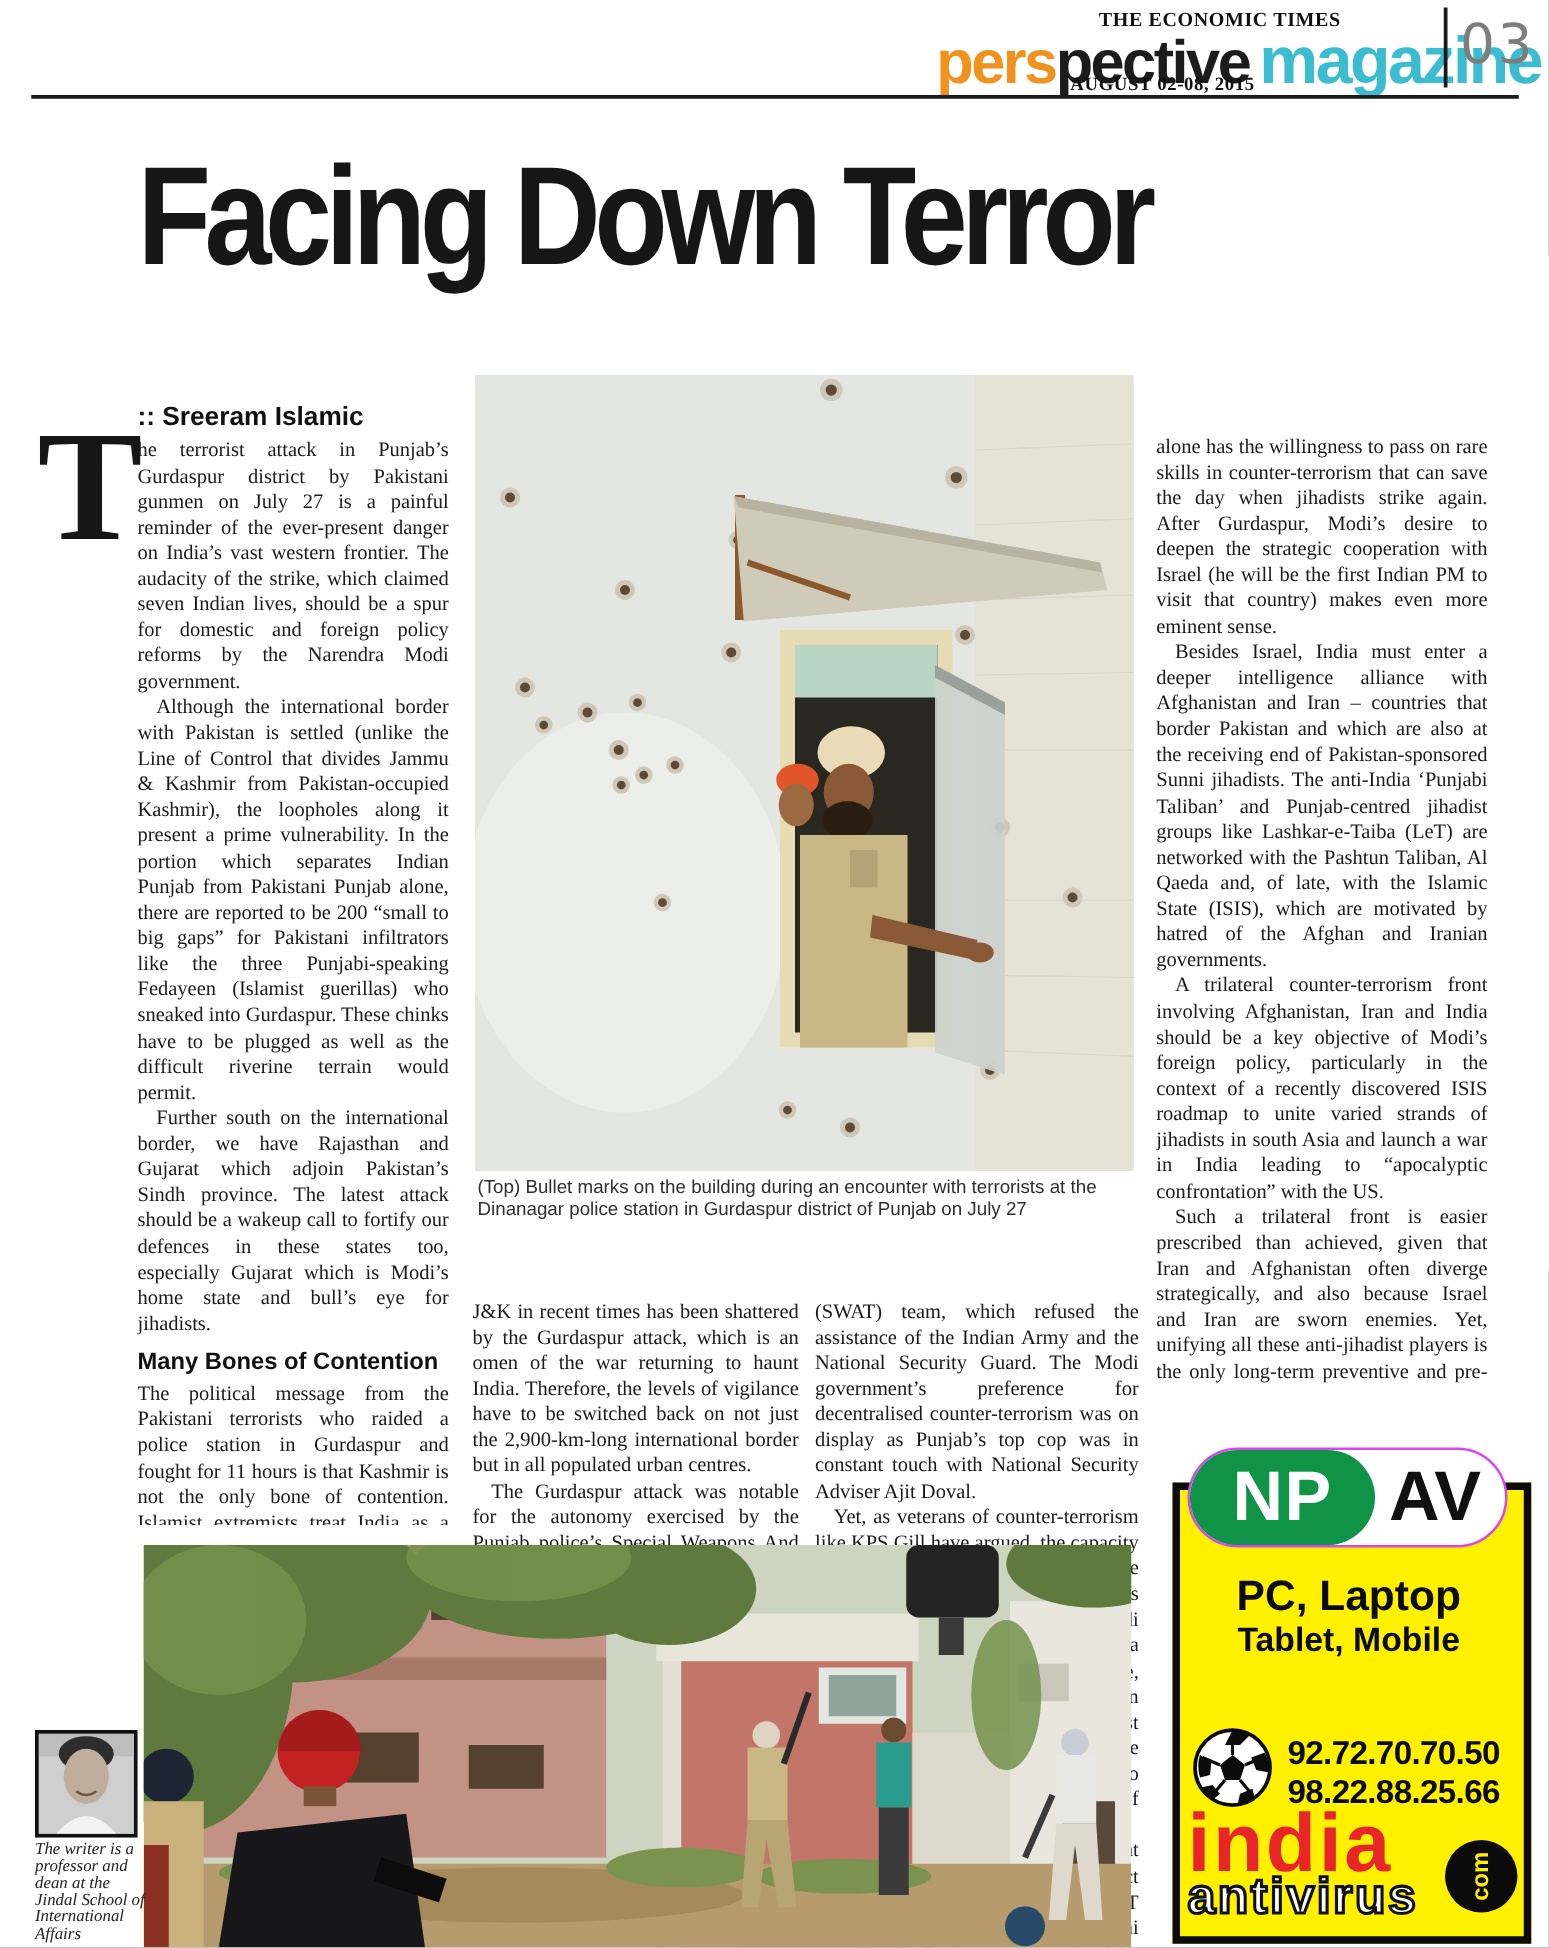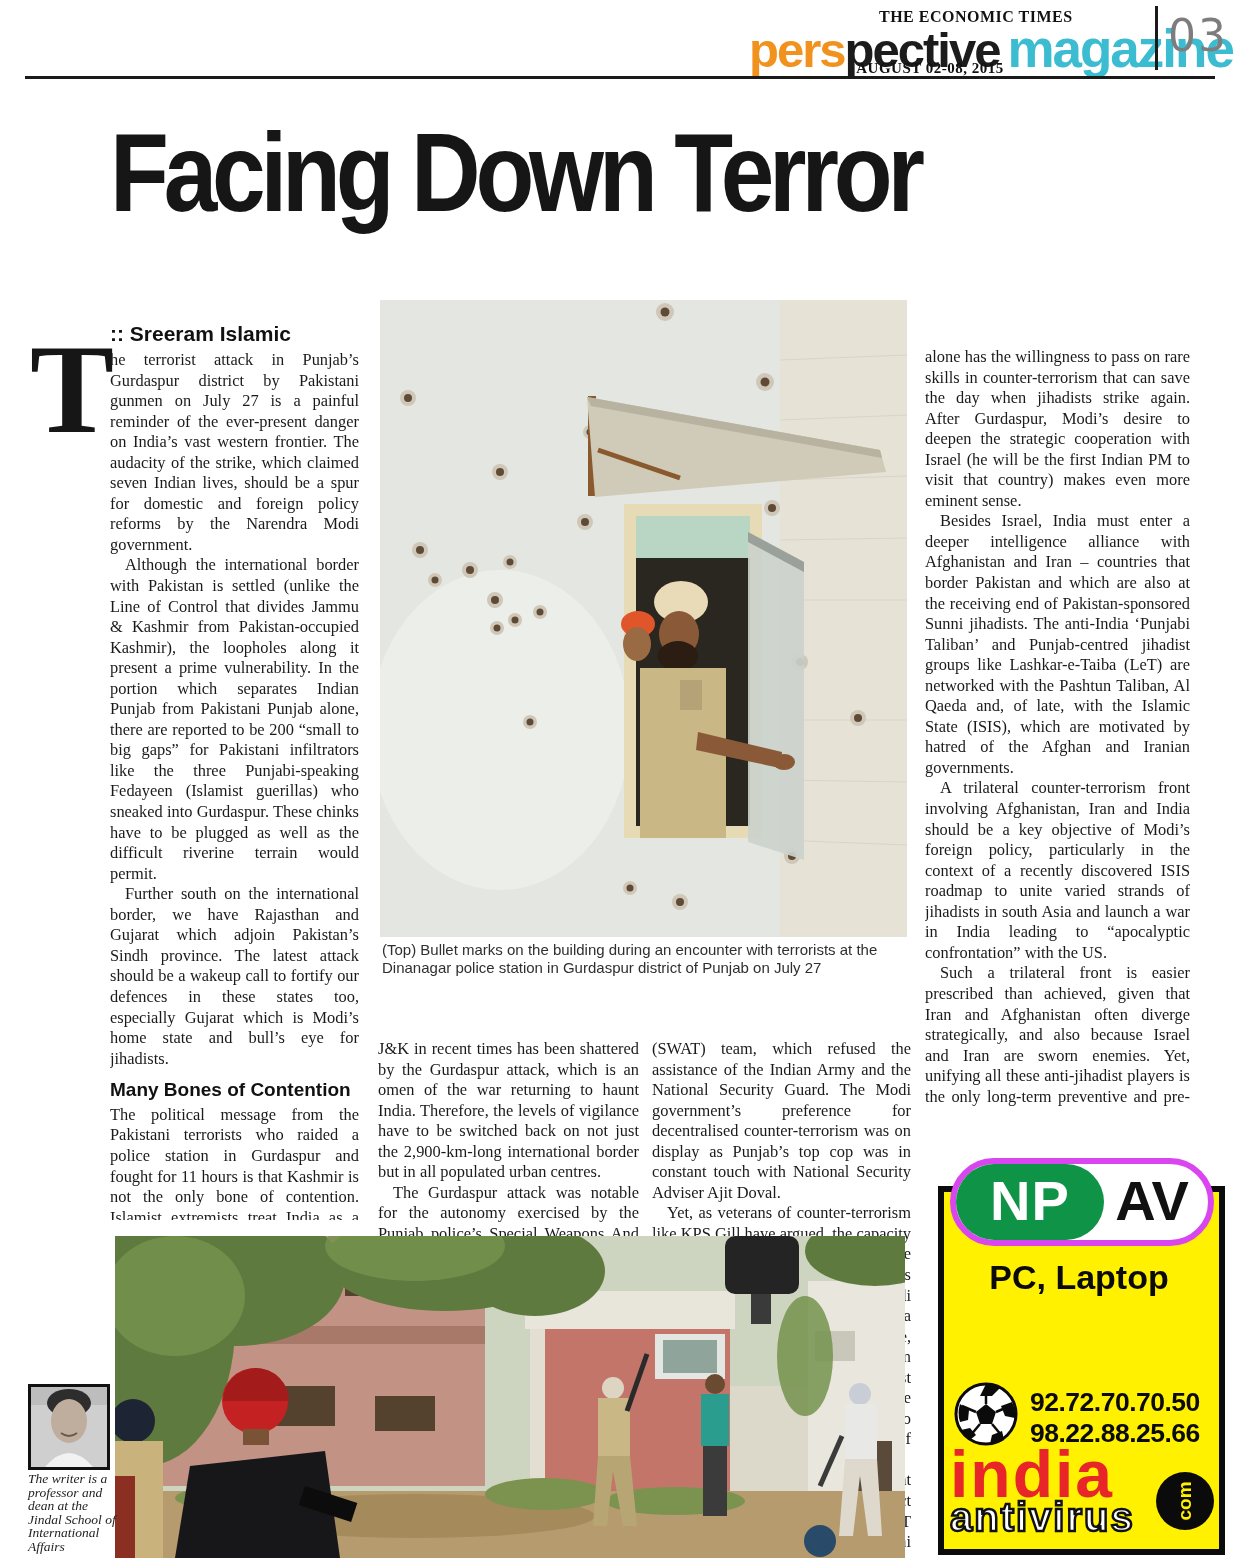--- a/index.html
+++ b/index.html
@@ -54,21 +54,21 @@
   #top-photo{left:380px;top:300px;}
   #bottom-photo{left:115px;top:1236px;}
 
   
   #portrait{left:28px;top:1384px;width:76px;height:80px;border:3px solid #111;background:#d8d8d8;}
   #author-bio{left:28px;top:1472px;width:96px;font-family:"Liberation Serif",serif;
               font-style:italic;font-size:13.5px;line-height:1.0;color:#222;}
 
   
   #ad-box{left:938px;top:1186px;width:275px;height:357px;background:#FFF100;border:6px solid #0b0b0b;}
-  #ad-pill{left:950px;top:1158px;width:252px;height:76px;background:#ffffff;border:6px solid #d946ef;
+  #ad-pill{left:950px;top:1158px;width:252px;height:76px;background:#ffffff;border:2px solid #d946ef;
            border-radius:44px;overflow:hidden;}
   #ad-pill .np{position:absolute;left:0;top:0;width:148px;height:76px;background:#0E9347;
                border-radius:0 40px 40px 0;color:#fff;font-family:"Liberation Sans",sans-serif;
                font-weight:bold;font-size:56px;text-align:center;line-height:74px;letter-spacing:1px;}
   #ad-pill .av{position:absolute;right:6px;top:0;width:100px;height:76px;color:#111;
                font-family:"Liberation Sans",sans-serif;font-weight:bold;font-size:56px;
                text-align:center;line-height:74px;}
   .ad-line1{left:944px;top:1258px;width:270px;text-align:center;font-family:"Liberation Sans",sans-serif;
             font-weight:bold;font-size:34px;color:#0b0b0b;}
   .ad-line2{left:944px;top:1297px;width:270px;text-align:center;font-family:"Liberation Sans",sans-serif;
@@ -324,20 +324,21 @@
     <path d="M30 46 q8 6 16 0" stroke="#6b5a4a" stroke-width="2" fill="none"></path>
   </svg>
   <div id="author-bio" class="abs">The writer is a professor and dean at the Jindal School of International Affairs</div>
 
   <div id="ad-box" class="abs"></div>
   <div id="ad-pill" class="abs">
     <div class="np">NP</div>
     <div class="av">AV</div>
   </div>
   <div class="abs ad-line1">PC, Laptop</div>
+  <div class="abs ad-line2">Tablet, Mobile</div>
   <svg id="ad-ball" class="abs" width="64" height="64" viewBox="0 0 64 64">
     <circle cx="32" cy="32" r="30" fill="#ffffff" stroke="#0b0b0b" stroke-width="3"></circle>
     <polygon points="32,22 42,30 38,42 26,42 22,30" fill="#0b0b0b"></polygon>
     <g stroke="#0b0b0b" stroke-width="2.5">
       <line x1="32" y1="22" x2="32" y2="8"></line>
         <line x1="42" y1="30" x2="56" y2="24"></line>
       <line x1="38" y1="42" x2="48" y2="54"></line>
         <line x1="26" y1="42" x2="16" y2="54"></line>
       <line x1="22" y1="30" x2="8" y2="24"></line>
     </g>

